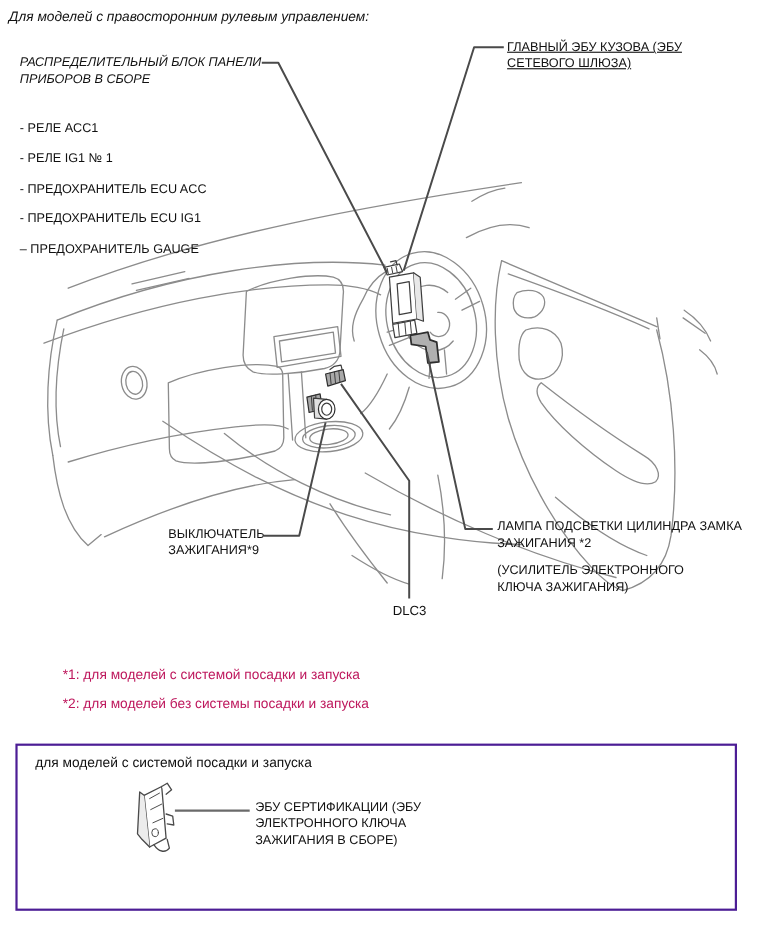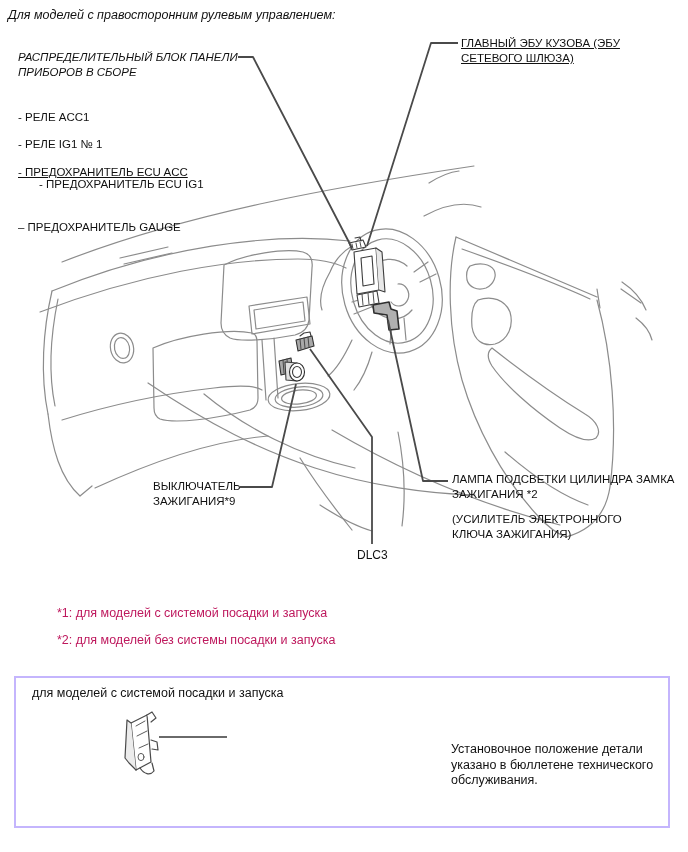--- a/index.html
+++ b/index.html
@@ -11,21 +11,21 @@
   .lbl{
     position:absolute;font-size:11.5px;line-height:15px;color:#111;
     white-space:pre-line;letter-spacing:0px;
   }
   .title{position:absolute;font-size:12.5px;color:#111;white-space:pre;font-style:italic;}
   .fuse-item{position:absolute;font-size:11.5px;color:#111;white-space:pre;}
   .footnote{position:absolute;font-size:12.5px;color:#be185d;white-space:pre;}
   #svg-layer{position:absolute;left:0;top:0;width:688px;height:852px;}
   #smart-key-box{
     position:absolute;left:14px;top:676px;width:656px;height:152px;
-    border:2px solid #c4b5fd;background:transparent;box-sizing:border-box;
+    border:2px solid #4c1d95;background:transparent;box-sizing:border-box;
   }
   .box-header{position:absolute;left:16px;top:8px;font-size:12.5px;color:#111;white-space:pre;}
   .box-note{
     position:absolute;left:435px;top:64px;font-size:12.5px;line-height:15.5px;
     color:#111;white-space:pre-line;
   }
   .box-part-label{
     position:absolute;left:216px;top:49px;font-size:11.5px;line-height:15px;
     color:#111;white-space:pre-line;
   }
@@ -151,38 +151,38 @@
   <line x1="159" y1="737" x2="227" y2="737" stroke="#6a6a6a" stroke-width="2"></line>
 </svg>
 
 <div class="title" style="left:8px;top:8px;">Для моделей с правосторонним рулевым управлением:</div>
 
 <div class="lbl" style="left:18px;top:50px;font-style:italic;">РАСПРЕДЕЛИТЕЛЬНЫЙ БЛОК ПАНЕЛИ
 ПРИБОРОВ В СБОРЕ</div>
 
 <div class="fuse-item" style="left:18px;top:111px;">- РЕЛЕ ACC1</div>
 <div class="fuse-item" style="left:18px;top:138px;">- РЕЛЕ IG1 № 1</div>
-<div class="fuse-item" style="left:18px;top:166px;text-decoration:underline;">- ПРЕДОХРАНИТЕЛЬ ECU ACC</div>
-<div class="fuse-item" style="left:18px;top:178px;margin-left:21px;">- ПРЕДОХРАНИТЕЛЬ ECU IG1</div>
+<div class="fuse-item" style="left:18px;top:166px;">- ПРЕДОХРАНИТЕЛЬ ECU ACC</div>
+<div class="fuse-item" style="left:18px;top:193px;">- ПРЕДОХРАНИТЕЛЬ ECU IG1</div>
 <div class="fuse-item" style="left:18px;top:221px;">– ПРЕДОХРАНИТЕЛЬ GAUGE</div>
 
 <div class="lbl" style="left:461px;top:36px;width:210px;text-decoration:underline;">ГЛАВНЫЙ ЭБУ КУЗОВА (ЭБУ
 СЕТЕВОГО ШЛЮЗА)</div>
 
 <div class="lbl" style="left:153px;top:479px;">ВЫКЛЮЧАТЕЛЬ
 ЗАЖИГАНИЯ*9</div>
 
 <div class="lbl" style="left:452px;top:472px;width:230px;">ЛАМПА ПОДСВЕТКИ ЦИЛИНДРА ЗАМКА
 ЗАЖИГАНИЯ *2</div>
 <div class="lbl" style="left:452px;top:512px;width:230px;">(УСИЛИТЕЛЬ ЭЛЕКТРОННОГО
 КЛЮЧА ЗАЖИГАНИЯ)</div>
 
 <div class="lbl" style="left:357px;top:548px;font-size:12px;">DLC3</div>
 
 <div class="footnote" style="left:57px;top:606px;">*1: для моделей с системой посадки и запуска</div>
 <div class="footnote" style="left:57px;top:633px;">*2: для моделей без системы посадки и запуска</div>
 
 <div id="smart-key-box">
   <div class="box-header">для моделей с системой посадки и запуска</div>
-  <div class="box-note">Установочное положение детали
-указано в бюллетене технического
-обслуживания.</div>
+  <div class="box-part-label">ЭБУ СЕРТИФИКАЦИИ (ЭБУ
+ЭЛЕКТРОННОГО КЛЮЧА
+ЗАЖИГАНИЯ В СБОРЕ)</div>
 </div>
 
 </body></html>

